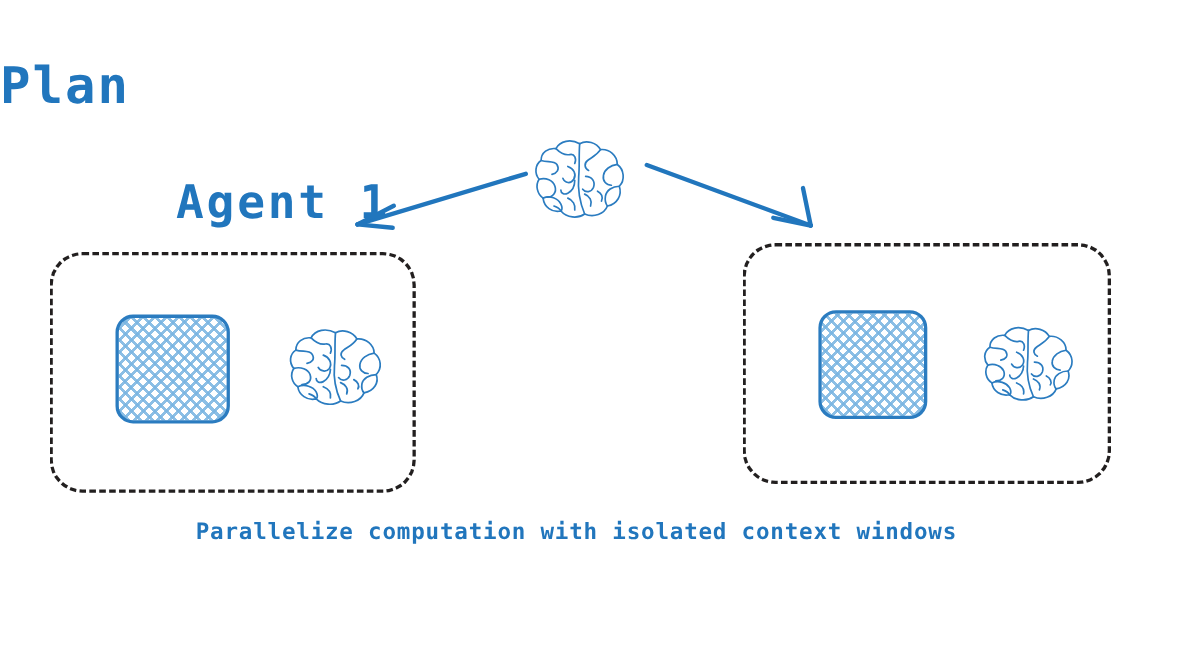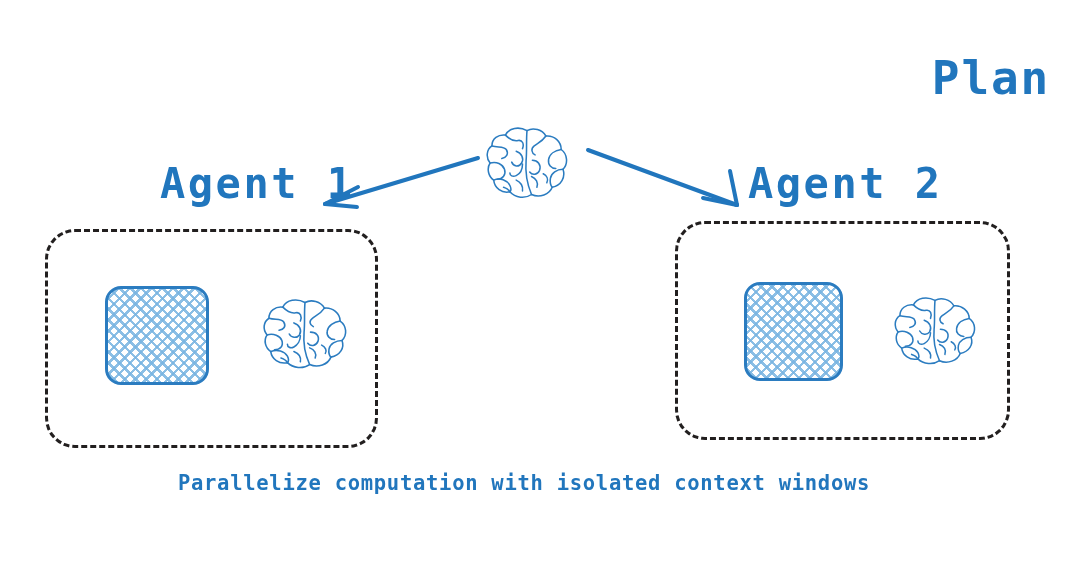--- a/index.html
+++ b/index.html
@@ -31,21 +31,21 @@
     font-weight: 700;
     white-space: nowrap;
     letter-spacing: 0.04em;
     user-select: none;
   }
 
   #plan-title {
     left: 0;
     top: 52px;
     width: 1050px;
-    text-align: right;
+    text-align: left;
     font-size: 46px;
     line-height: 52px;
   }
 
   #agent1-title {
     left: 124px;
     top: 160px;
     font-size: 42px;
     line-height: 48px;
     letter-spacing: 0.06em;
@@ -212,21 +212,20 @@
       <path d="M38 28 C44 30, 47 36, 44 41 C41 45, 35 44, 33 40"></path>
       <path d="M45 42 C45 47, 42 52, 38 54 C34 56, 31 54, 31 51"></path>
       <path d="M56 38 C62 38, 66 42, 64 48 C62 53, 56 54, 53 50"></path>
       <path d="M55 55 C60 57, 63 61, 61 66"></path>
       <path d="M38 59 C43 61, 46 65, 45 70"></path>
       <path d="M24 66 C27 67, 30 69, 31 71"></path>
       <path d="M68 52 C72 54, 74 58, 72 61"></path>
     </svg>
   </div>
 
-  <div class="label" id="agent2-title">Agent 2</div>
 
   <div class="agent-box" id="agent2-box"></div>
 
   <div class="context-window" id="agent2-context"></div>
 
   <div class="brain" id="agent2-brain">
     <svg viewBox="0 0 100 80" width="100%" height="100%" fill="none" stroke="#2b7cc0" stroke-width="1.7" stroke-linecap="round" stroke-linejoin="round">
       <path d="M50 6 C41 1, 30 3, 26 11 C18 10, 11 15, 11 23 C5 27, 4 35, 9 41
                C5 47, 7 55, 13 59 C14 67, 22 73, 31 71 C37 77, 48 78, 55 73
                C64 77, 75 73, 78 65 C88 63, 93 55, 90 47 C96 41, 95 31, 88 26

